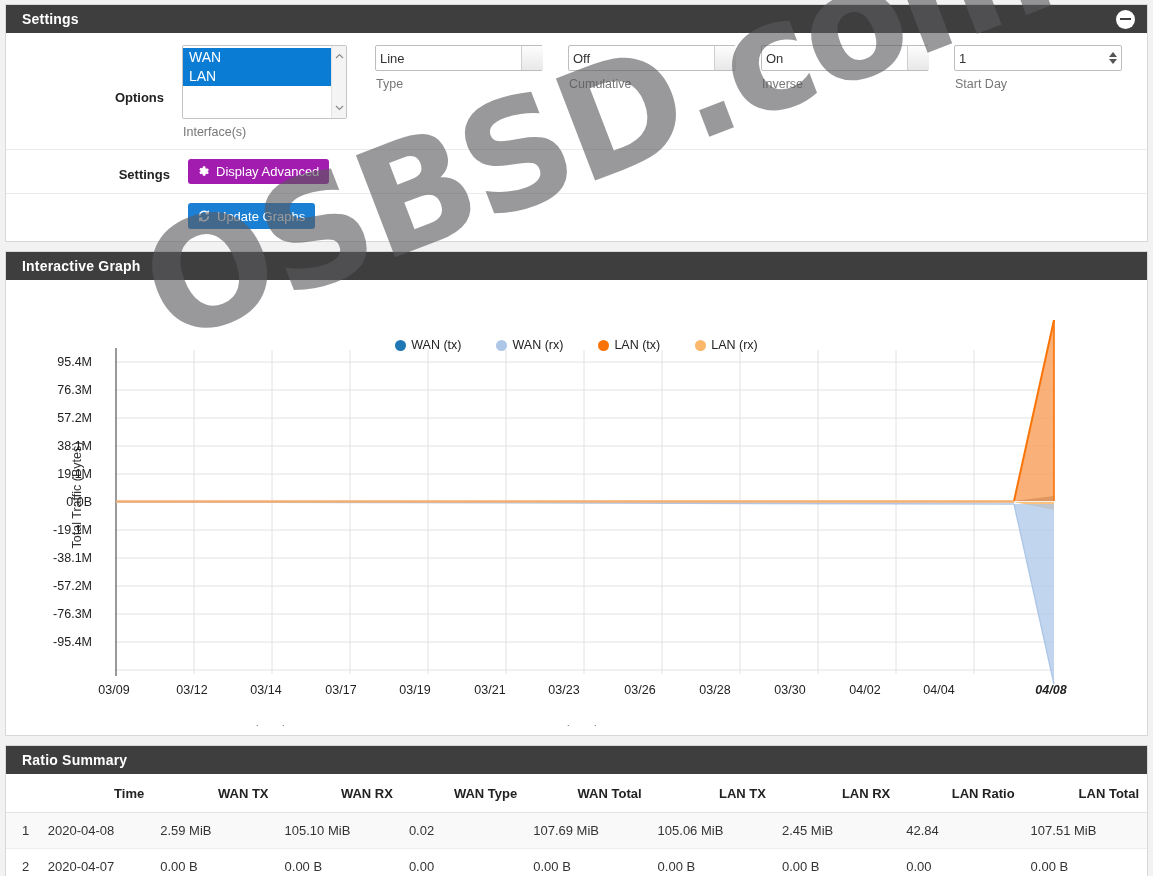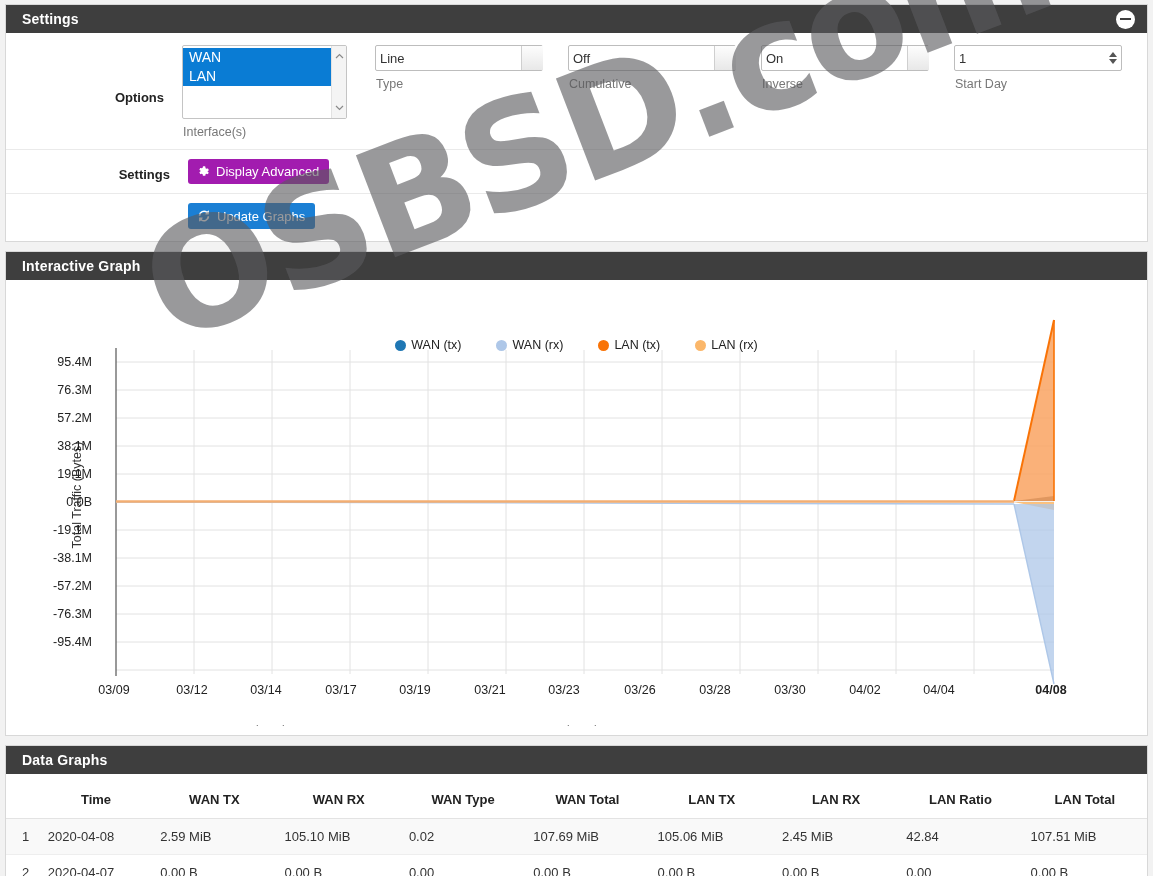--- a/index.html
+++ b/index.html
@@ -185,21 +185,21 @@
     transform: translateY(-50%) rotate(-90deg);
     transform-origin: center;
     font-size: 12.5px; color: #333;
     white-space: nowrap;
   }
   .xticks {
     position: absolute; left: 0; top: 403px; width: 100%;
     font-size: 12.5px; color: #222;
   }
   .xticks span { position: absolute; transform: translateX(-50%); }
-  .xticks span.bold { font-weight: bold; }
+  .xticks span.bold { font-weight: bold; font-style: italic; }
   .yticks { position: absolute; left: 0; top: 0; width: 100%; font-size: 12.5px; color: #222; }
   .yticks span { position: absolute; right: 1055px; transform: translateY(-50%); white-space: nowrap; }
   .ghost { position: absolute; font-size: 9px; color: #555; }
 
   
   .watermark {
     position: absolute;
     left: 120px; top: 210px;
     font-size: 150px;
     font-weight: bold;
@@ -209,24 +209,24 @@
     letter-spacing: -4px;
     pointer-events: none;
     white-space: nowrap;
     font-family: "DejaVu Sans", sans-serif;
     z-index: 40;
   }
 
   
   table.dt { width: 100%; border-collapse: collapse; font-size: 13px; }
   table.dt th {
-    text-align: center;
+    text-align: right;
     font-weight: bold;
     color: #222;
-    padding: 18px 8px 11px 8px;
+    padding: 12px 8px 11px 8px;
     border-bottom: 1px solid #e3e3e3;
     white-space: nowrap;
   }
   table.dt td {
     padding: 10px 8px;
     color: #333;
     border-bottom: 1px solid #eeeeee;
     white-space: nowrap;
   }
   table.dt tbody tr:nth-child(odd) { background: #f9f9f9; }
@@ -466,21 +466,21 @@
 
       <span class="ghost" style="left:250px;top:438px;">.</span>
       <span class="ghost" style="left:276px;top:438px;">.</span>
       <span class="ghost" style="left:561px;top:438px;">.</span>
       <span class="ghost" style="left:588px;top:438px;">.</span>
     </div>
   </div>
 
   <div class="panel" style="margin-top:9px;">
     <div class="panel-head">
-      <span class="title">Data Graphs</span>
+      <span class="title">Ratio Summary</span>
     </div>
     <table class="dt">
       <thead>
         <tr>
           <th class="cnum"></th>
           <th class="col-time">Time</th>
           <th class="col-d">WAN TX</th>
           <th class="col-d">WAN RX</th>
           <th class="col-d">WAN Type</th>
           <th class="col-d">WAN Total</th>

